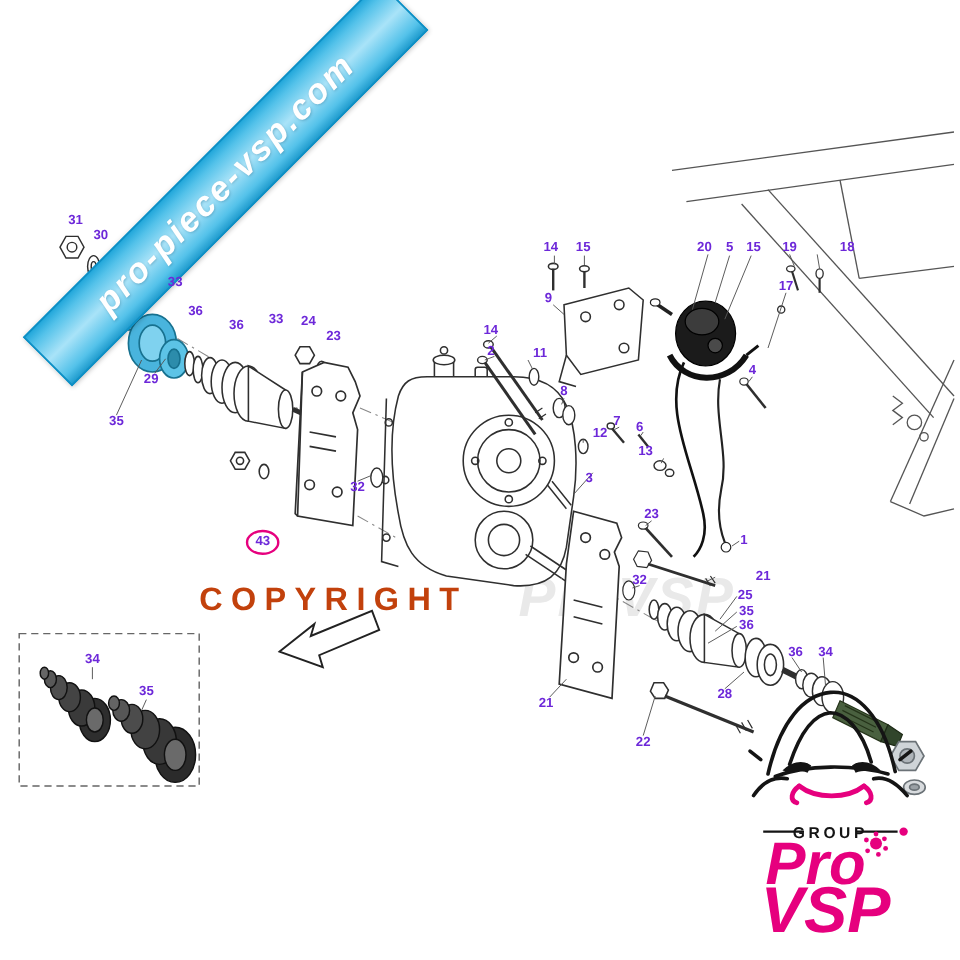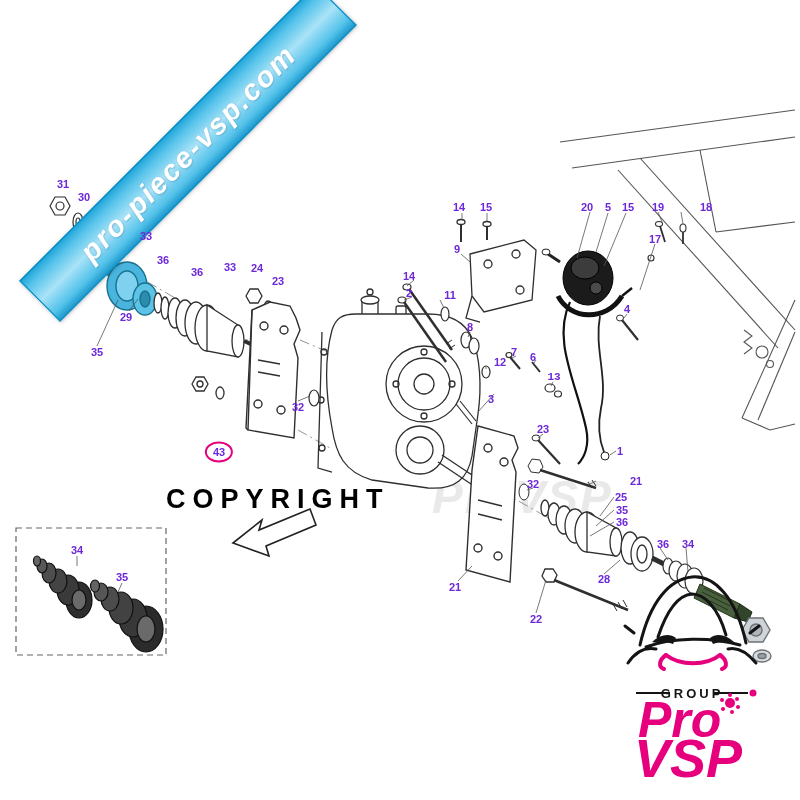--- a/index.html
+++ b/index.html
@@ -3,21 +3,21 @@
 <meta charset="utf-8">
 <style>
   :root { --accent:#e6007e; }
   html,body { margin:0; padding:0; }
   body { width:800px; height:800px; background:#fff; position:relative; overflow:hidden;
          font-family:"Liberation Sans", sans-serif; }
   .stage { position:absolute; inset:0; width:800px; height:800px; }
 
   
   .wm-copyright { position:absolute; left:166px; top:484px; z-index:0;
-    font-size:27px; font-weight:600; letter-spacing:7px; color:#000000; }
+    font-size:27px; font-weight:600; letter-spacing:7px; color:#c2410c; }
   .wm-ghost { position:absolute; left:432px; top:470px; z-index:0;
     font-size:46px; font-weight:bold; font-style:italic; color:#e9e9e9; letter-spacing:2px; }
 
   
   svg.diagram { position:absolute; left:0; top:0; z-index:1; }
   svg text { font-family:"Liberation Sans", sans-serif; }
 
   
   .banner { position:absolute; left:-22px; top:124px; width:420px; height:58px; z-index:3;
     transform:rotate(-45deg);
@@ -359,21 +359,21 @@
       <span class="part-label" style="left: 459px; top: 207px;">14</span>
       <span class="part-label" style="left: 486px; top: 207px;">15</span>
       <span class="part-label" style="left: 457px; top: 249px;">9</span>
       <span class="part-label" style="left: 409px; top: 276px;">14</span>
       <span class="part-label" style="left: 409px; top: 293px;">2</span>
       <span class="part-label" style="left: 438px; top: 295px; margin-left: 12px;">11</span>
       <span class="part-label" style="left: 470px; top: 327px;">8</span>
       <span class="part-label" style="left: 500px; top: 362px;">12</span>
       <span class="part-label" style="left: 514px; top: 352px;">7</span>
       <span class="part-label" style="left: 533px; top: 357px;">6</span>
-      <span class="part-label" style="left: 554px; top: 377px; font-family: Liberation Mono, monospace;">13</span>
+      <span class="part-label" style="left: 538px; top: 377px;">13</span>
       <span class="part-label" style="left: 491px; top: 399px;">3</span>
       <span class="part-label" style="left: 587px; top: 207px;">20</span>
       <span class="part-label" style="left: 608px; top: 207px;">5</span>
       <span class="part-label" style="left: 628px; top: 207px;">15</span>
       <span class="part-label" style="left: 658px; top: 207px;">19</span>
       <span class="part-label" style="left: 681px; top: 207px; margin-left: 25px;">18</span>
       <span class="part-label" style="left: 655px; top: 239px;">17</span>
       <span class="part-label" style="left: 627px; top: 309px;">4</span>
       <span class="part-label" style="left: 543px; top: 429px;">23</span>
       <span class="part-label" style="left: 620px; top: 451px;">1</span>

